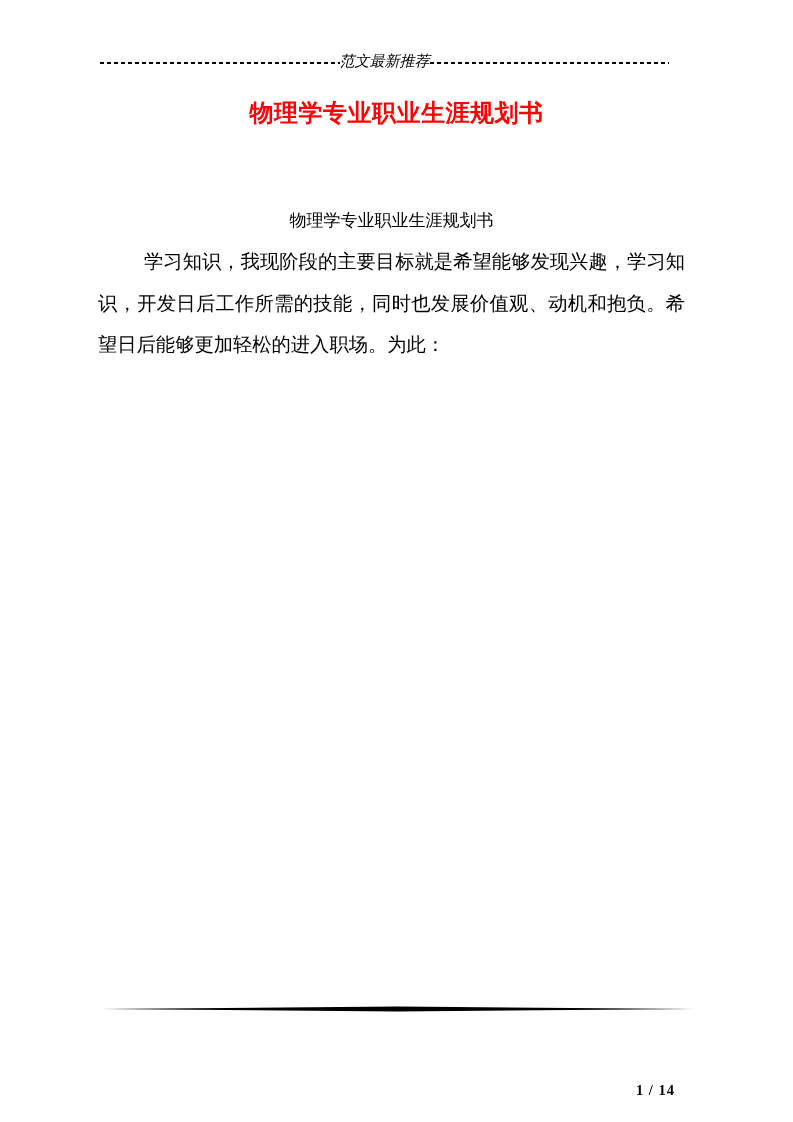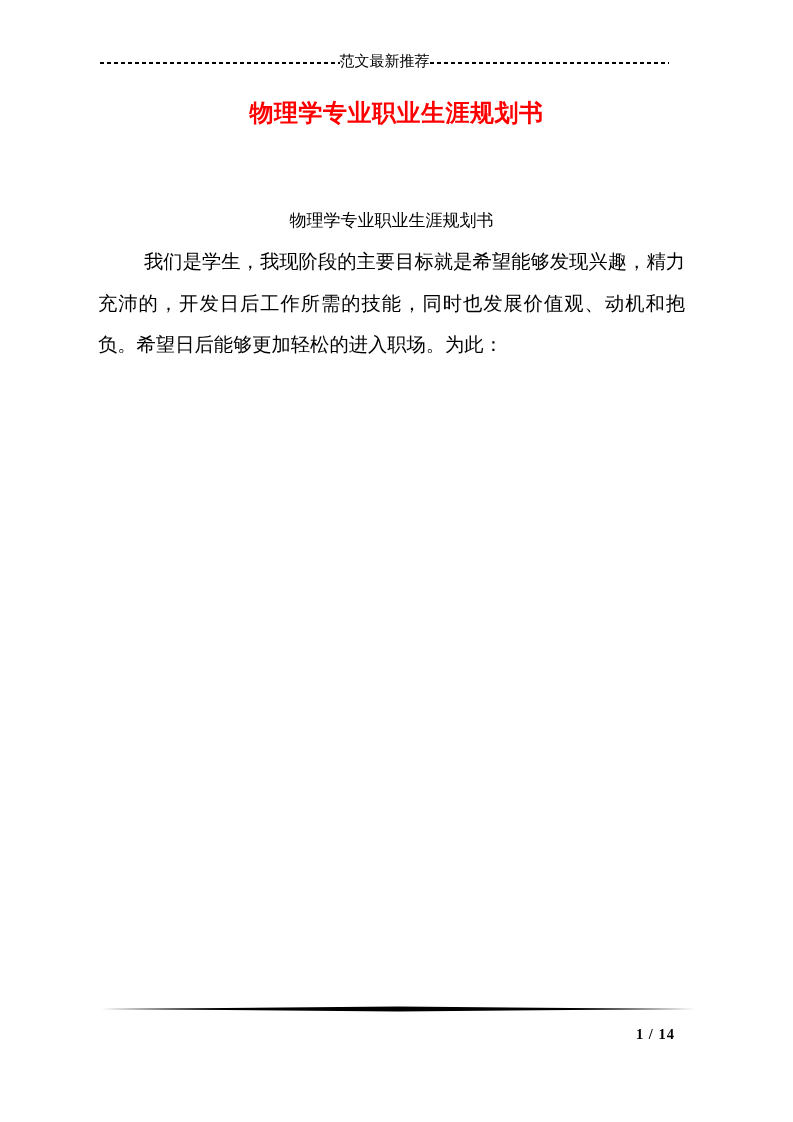--- a/index.html
+++ b/index.html
@@ -23,20 +23,21 @@
     position: absolute;
     top: 50px;
     left: 100px;
     right: 124px;
     height: 22px;
     display: flex;
     align-items: center;
     font-size: 15px;
     line-height: 22px;
     white-space: nowrap;
+    font-style: italic;
   }
   .dash-rule {
     flex: 1 1 auto;
     height: 2px;
     background: repeating-linear-gradient(90deg, #000 0 4px, transparent 4px 7px);
     margin-top: 3px; 
   }
   .doc-header .header-label {
     padding: 0;
     flex: 0 0 auto;
@@ -77,21 +78,21 @@
   
   .footer-rule {
     position: absolute;
     top: 1006px;
     left: 101px;
     width: 594px;
     height: 6px;
   }
   .page-number {
     position: absolute;
-    top: 1026px;
+    top: 1082px;
     right: 118px;
     font-size: 14.5px;
     font-weight: bold;
     letter-spacing: 1px;
   }
 </style>
 </head>
 <body>
 
 <div class="page">
@@ -99,21 +100,21 @@
   <div class="doc-header">
     <span class="dash-rule"></span>
     <span class="header-label">范文最新推荐</span>
     <span class="dash-rule"></span>
   </div>
 
   <div class="doc-title" style="color: rgb(255, 0, 0);">物理学专业职业生涯规划书</div>
 
   <div class="doc-body">
     <div class="doc-subtitle">物理学专业职业生涯规划书</div>
-    <p>我们是学生，我现阶段的主要目标就是希望能够发现兴趣，精力充沛的，开发日后工作所需的技能，同时也发展价值观、动机和抱负。希望日后能够更加轻松的进入职场。为此：</p>
+    <p>学习知识，我现阶段的主要目标就是希望能够发现兴趣，学习知识，开发日后工作所需的技能，同时也发展价值观、动机和抱负。希望日后能够更加轻松的进入职场。为此：</p>
   </div>
 
   <svg class="footer-rule" viewBox="0 0 594 6" preserveAspectRatio="none" aria-hidden="true">
     <polygon points="0,3 297,0.6 594,3 297,5.4" fill="#000000"></polygon>
   </svg>
 
   <div class="page-number">1 / 14</div>
 
 </div>
 

